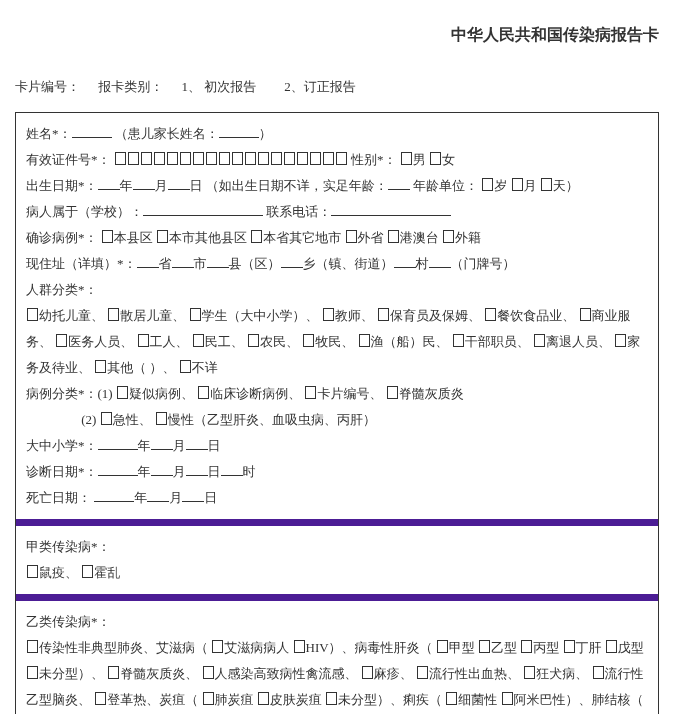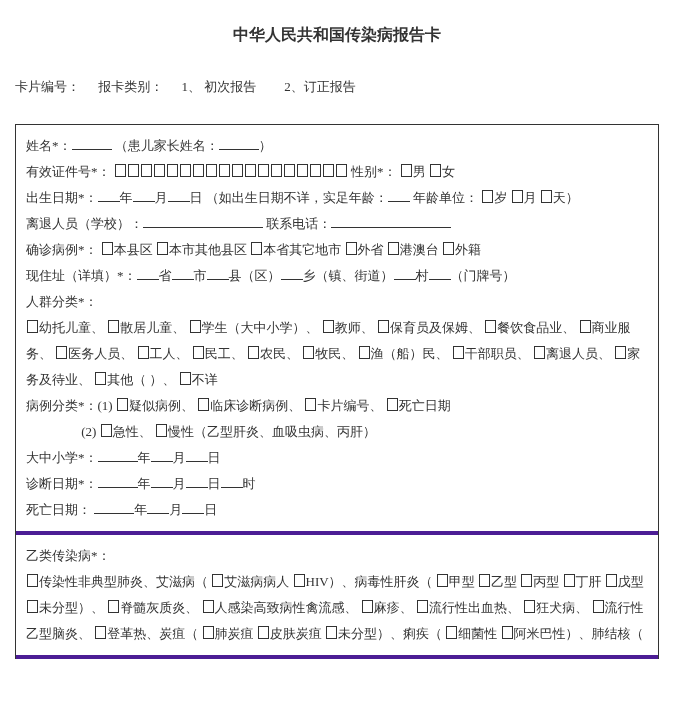--- a/index.html
+++ b/index.html
@@ -5,36 +5,36 @@
   body {
     font-family: "SimSun", "宋体", serif;
     font-size: 13px;
     color: #333;
     margin: 0;
     padding: 10px 15px;
     width: 644px;
     line-height: 1.9;
   }
   .title {
-    text-align: center;
+    text-align: right;
     font-weight: bold;
     font-size: 16px;
     margin: 10px 0 25px 0;
   }
   .header-line {
-    margin-bottom: 24px;
+    margin-bottom: 12px;
     font-size: 13px;
   }
   .header-line span { margin-right: 15px; }
   .form-box {
     border: 1px solid #333;
     border-bottom: none;
   }
   .section {
-    border-bottom: 4px solid #4c1d95;
+    border-bottom: 7px solid #4c1d95;
     padding: 8px 10px;
     line-height: 2.0;
     word-break: break-all;
   }
   .cb {
     display: inline-block;
     border: 1px solid #333;
     width: 9px;
     height: 11px;
     vertical-align: -1px;
@@ -75,21 +75,21 @@
   <span class="cb"></span><span>男</span>
   <span class="cb"></span><span>女</span>
   <br>
   <span>出生日期*：</span><span class="ul ul-sm"></span><span>年</span><span class="ul ul-sm"></span><span>月</span><span class="ul ul-sm"></span><span>日</span>
   <span>（如出生日期不详，实足年龄：</span><span class="ul ul-sm"></span>
   <span>年龄单位：</span>
   <span class="cb"></span><span>岁</span>
   <span class="cb"></span><span>月</span>
   <span class="cb"></span><span>天）</span>
   <br>
-  <span>离退人员（学校）：</span><span class="ul ul-lg"></span>
+  <span>病人属于（学校）：</span><span class="ul ul-lg"></span>
   <span>联系电话：</span><span class="ul ul-lg"></span>
   <br>
   <span>确诊病例*：</span>
   <span class="cb"></span><span>本县区</span>
   <span class="cb"></span><span>本市其他县区</span>
   <span class="cb"></span><span>本省其它地市</span>
   <span class="cb"></span><span>外省</span>
   <span class="cb"></span><span>港澳台</span>
   <span class="cb"></span><span>外籍</span>
   <br>
@@ -112,34 +112,39 @@
   <span class="cb"></span><span>干部职员、</span>
   <span class="cb"></span><span>离退人员、</span>
   <span class="cb"></span><span>家务及待业、</span>
   <span class="cb"></span><span>其他（   ）、</span>
   <span class="cb"></span><span>不详</span>
   <br>
   <span>病例分类*：(1)</span>
   <span class="cb"></span><span>疑似病例、</span>
   <span class="cb"></span><span>临床诊断病例、</span>
   <span class="cb"></span><span>卡片编号、</span>
-  <span class="cb"></span><span>死亡日期</span>
+  <span class="cb"></span><span>脊髓灰质炎</span>
   <br>
   &nbsp;&nbsp;&nbsp;&nbsp;&nbsp;&nbsp;&nbsp;&nbsp;&nbsp;&nbsp;&nbsp;&nbsp;&nbsp;&nbsp;&nbsp;&nbsp;
   <span>(2)</span>
   <span class="cb"></span><span>急性、</span>
   <span class="cb"></span><span>慢性（乙型肝炎、血吸虫病、丙肝）</span>
   <br>
   <span>大中小学*：</span><span class="ul"></span><span>年</span><span class="ul ul-sm"></span><span>月</span><span class="ul ul-sm"></span><span>日</span>
   <br>
   <span>诊断日期*：</span><span class="ul"></span><span>年</span><span class="ul ul-sm"></span><span>月</span><span class="ul ul-sm"></span><span>日</span><span class="ul ul-sm"></span><span>时</span>
   <br>
   <span>死亡日期：  </span><span class="ul"></span><span>年</span><span class="ul ul-sm"></span><span>月</span><span class="ul ul-sm"></span><span>日</span>
 </div>
 
+<div class="section">
+  <span>甲类传染病*：</span><br>
+  <span class="cb"></span><span>鼠疫、</span>
+  <span class="cb"></span><span>霍乱</span>
+</div>
 
 <div class="section">
   <span>乙类传染病*：</span><br>
   <span class="cb"></span><span>传染性非典型肺炎、艾滋病（</span>
   <span class="cb"></span><span>艾滋病病人</span>
   <span class="cb"></span><span>HIV）、病毒性肝炎（</span>
   <span class="cb"></span><span>甲型</span>
   <span class="cb"></span><span>乙型</span>
   <span class="cb"></span><span>丙型</span>
   <span class="cb"></span><span>丁肝</span>

